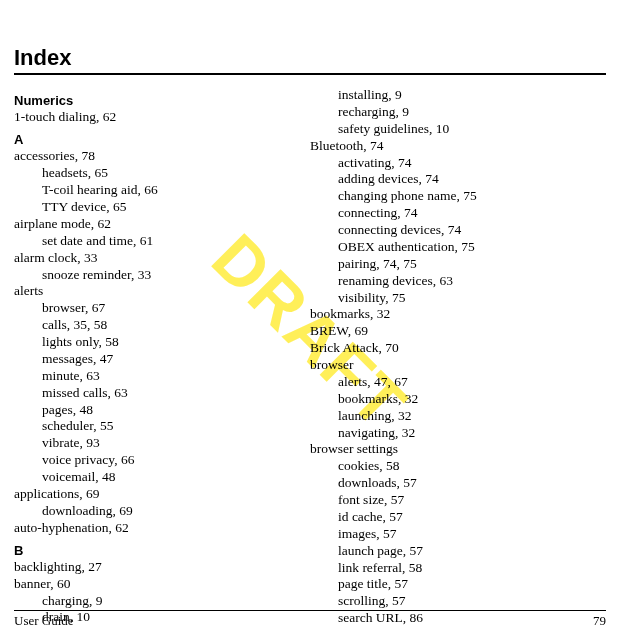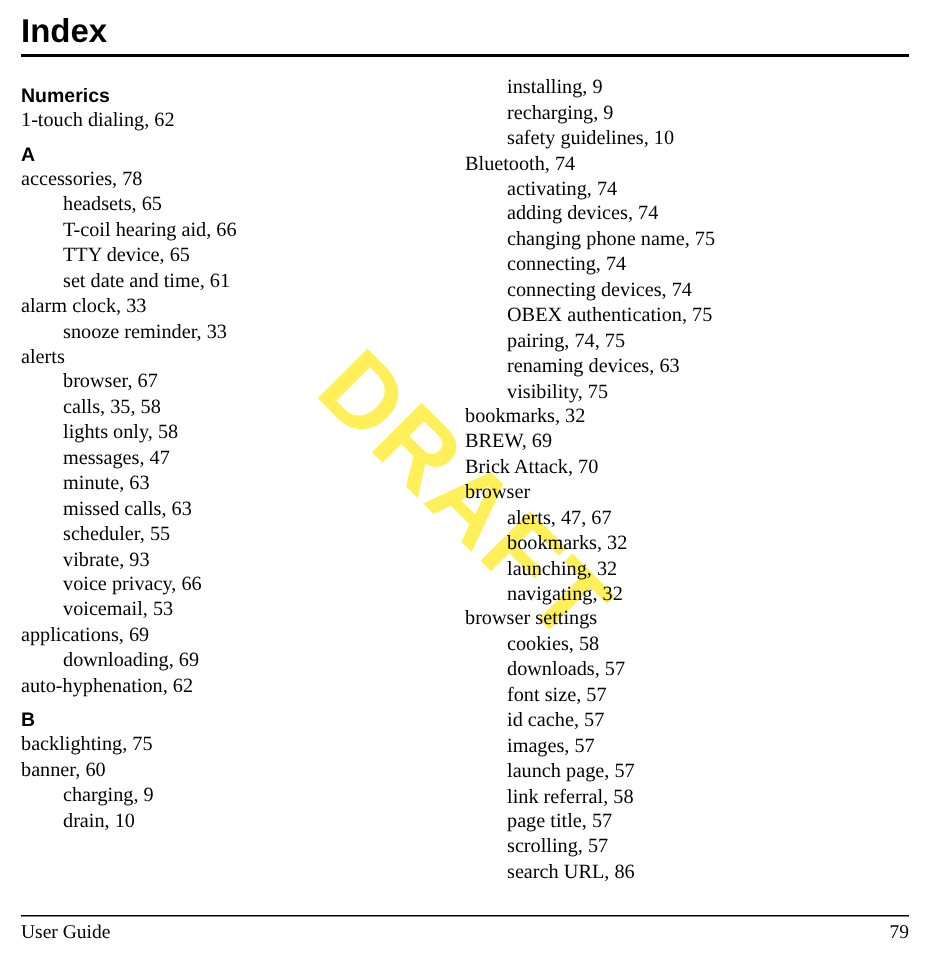--- a/index.html
+++ b/index.html
@@ -52,57 +52,59 @@
       top: 52%;
       transform: translate(-50%, -50%) rotate(45deg);
       font-family: Arial, Helvetica, sans-serif;
       font-weight: bold;
       font-size: 68px;
       color: rgba(255, 230, 0, 0.65);
       letter-spacing: 2px;
       z-index: 0;
       pointer-events: none;
     }
-    .content-wrap { position: relative; z-index: 1; }
+    .content-wrap { position: relative; z-index: 1; margin-top: 37px; }
   </style>
 </head>
 <body>
 
 <div class="page">
   <div class="watermark">DRAFT</div>
   <div class="content-wrap">
     <div class="title">Index</div>
     <div class="columns">
       <div class="col" id="col1">
           <div class="section-head">Numerics</div>
           <div class="entry">1-touch dialing, 62</div>
           <div class="section-head">A</div>
           <div class="entry">accessories, 78</div>
           <div class="sub">headsets, 65</div>
           <div class="sub">T-coil hearing aid, 66</div>
           <div class="sub">TTY device, 65</div>
+          <div class="entry">airplane mode, 62</div>
           <div class="sub">set date and time, 61</div>
           <div class="entry">alarm clock, 33</div>
           <div class="sub">snooze reminder, 33</div>
           <div class="entry">alerts</div>
           <div class="sub">browser, 67</div>
           <div class="sub">calls, 35, 58</div>
           <div class="sub">lights only, 58</div>
           <div class="sub">messages, 47</div>
           <div class="sub">minute, 63</div>
           <div class="sub">missed calls, 63</div>
+          <div class="sub">pages, 48</div>
           <div class="sub">scheduler, 55</div>
           <div class="sub">vibrate, 93</div>
           <div class="sub">voice privacy, 66</div>
-          <div class="sub">voicemail, 53</div>
+          <div class="sub">voicemail, 48</div>
           <div class="entry">applications, 69</div>
           <div class="sub">downloading, 69</div>
           <div class="entry">auto-hyphenation, 62</div>
           <div class="section-head">B</div>
-          <div class="entry">backlighting, 75</div>
+          <div class="entry">backlighting, 27</div>
           <div class="entry">banner, 60</div>
           <div class="sub">charging, 9</div>
           <div class="sub">drain, 10</div>
         </div>
       <div class="col" id="col2">
           <div class="sub">installing, 9</div>
           <div class="sub">recharging, 9</div>
           <div class="sub">safety guidelines, 10</div>
           <div class="entry">Bluetooth, 74</div>
           <div class="sub">activating, 74</div>

